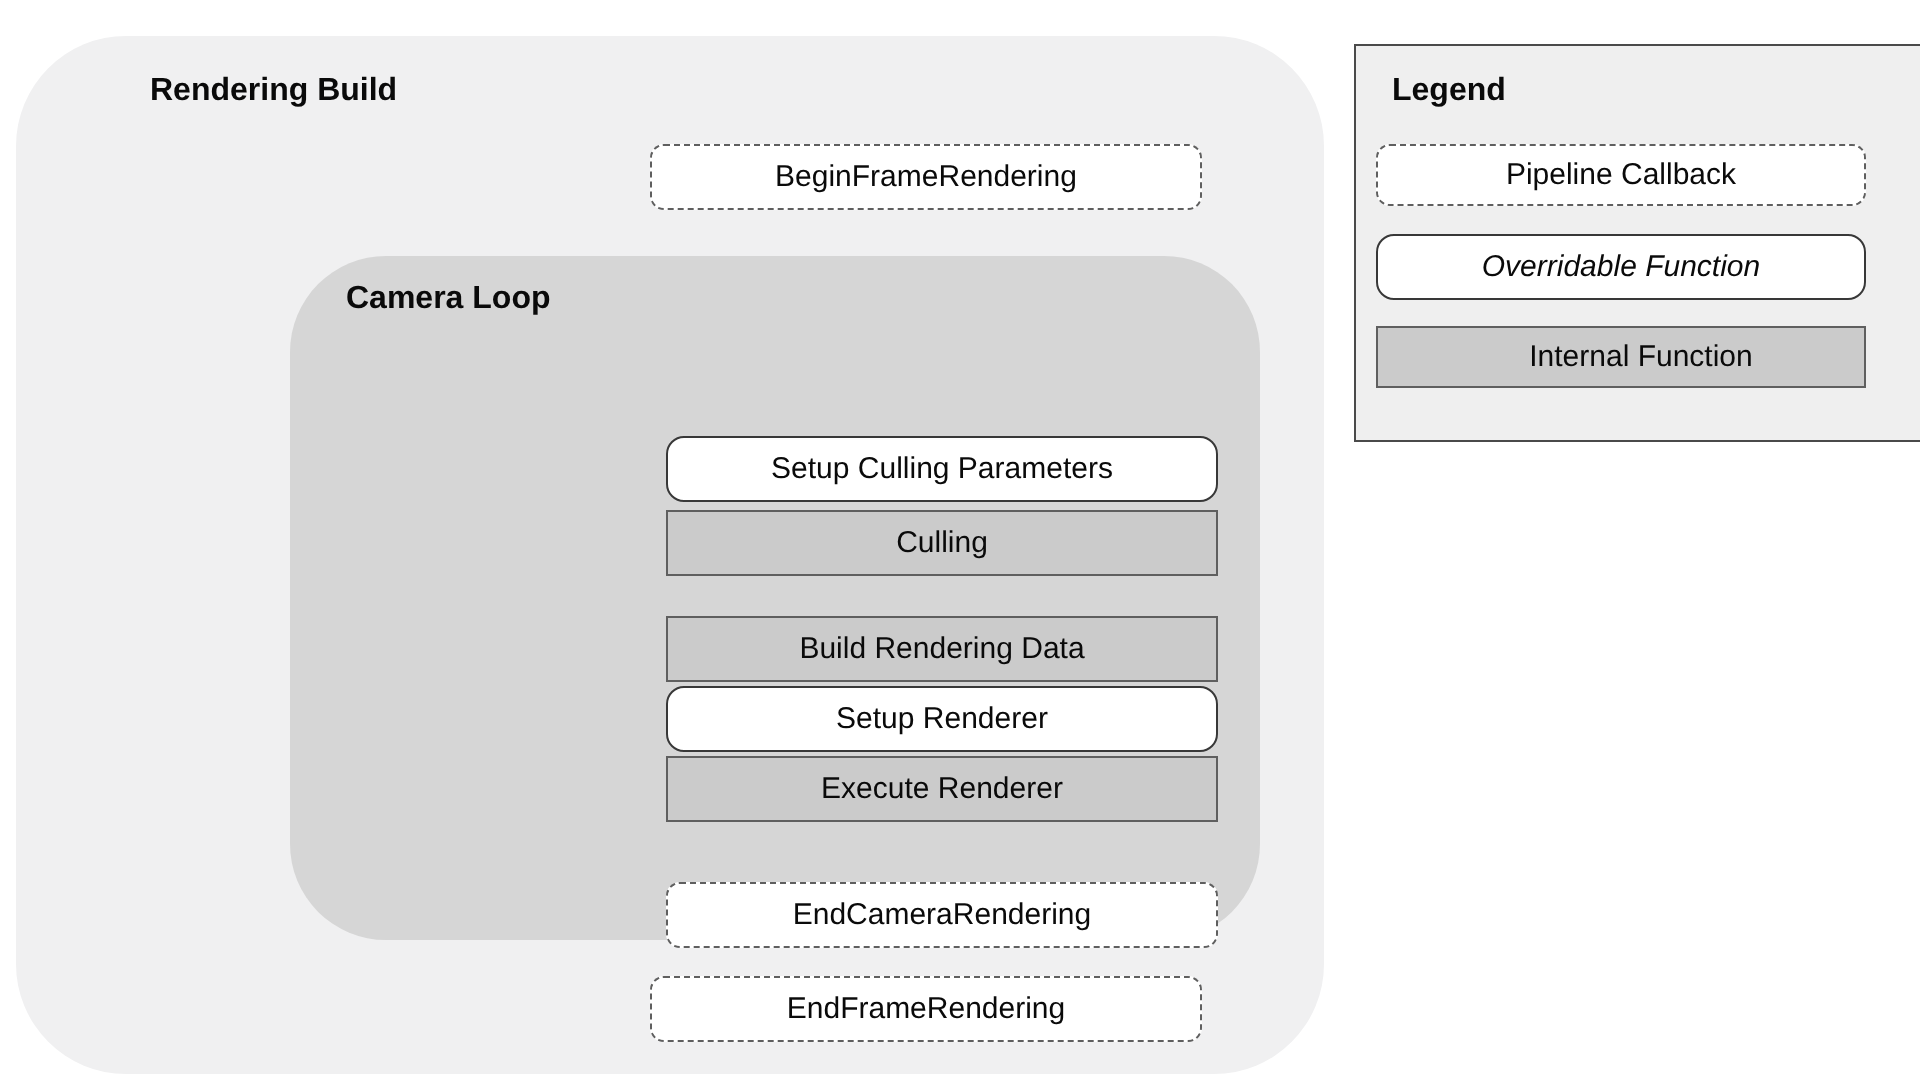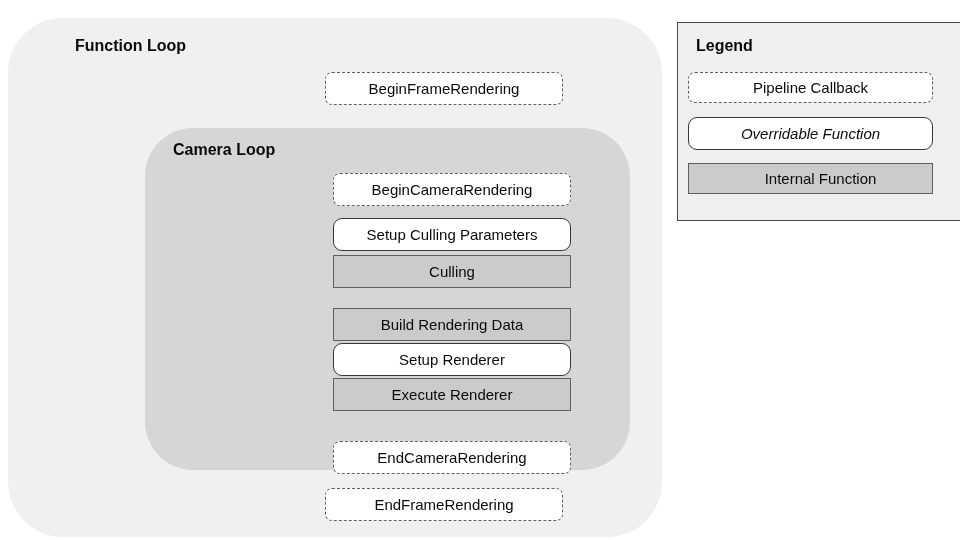--- a/index.html
+++ b/index.html
@@ -43,21 +43,21 @@
     font-size: 16px;
     font-weight: bold;
     color: var(--text-color);
     white-space: nowrap;
   }
   .rendering-loop > .loop-title { left: 67px; top: 19px; }   
   .camera-loop > .loop-title   { left: 28px; top: 13px; }    
 
   .flow-box {
     position: absolute;
-    width: 238px; height: 33px;
+    width: 276px; height: 33px;
     display: flex; align-items: center; justify-content: center;
     font-size: 15px;
     color: var(--text-color);
     text-align: center;
     white-space: nowrap;
   }
   .style-dashed {
     background: #ffffff;
     border: 1.5px dashed var(--border-mid);
     border-radius: 7px;
@@ -98,28 +98,27 @@
   .legend-item-0 { top: 49px; height: 31px; }
   .legend-item-1 { top: 94px; font-style: italic; }
   .legend-item-2 { top: 140px; height: 31px; padding-left: 20px; }
 </style>
 </head>
 <body>
 
 <div class="canvas">
 
   <div class="rendering-loop">
-    <div class="loop-title">Function Loop</div>
+    <div class="loop-title">Rendering Build</div>
 
     <div class="flow-box style-dashed box-begin-frame">BeginFrameRendering</div>
 
     <div class="camera-loop">
       <div class="loop-title">Camera Loop</div>
 
-      <div class="flow-box style-dashed box-begin-camera">BeginCameraRendering</div>
 
       <div class="flow-box style-solid box-setup-culling">Setup Culling Parameters</div>
 
       <div class="flow-box style-internal box-culling">Culling</div>
 
       <div class="flow-box style-internal box-build-data">Build Rendering Data</div>
 
       <div class="flow-box style-solid box-setup-renderer">Setup Renderer</div>
 
       <div class="flow-box style-internal box-execute">Execute Renderer</div>

